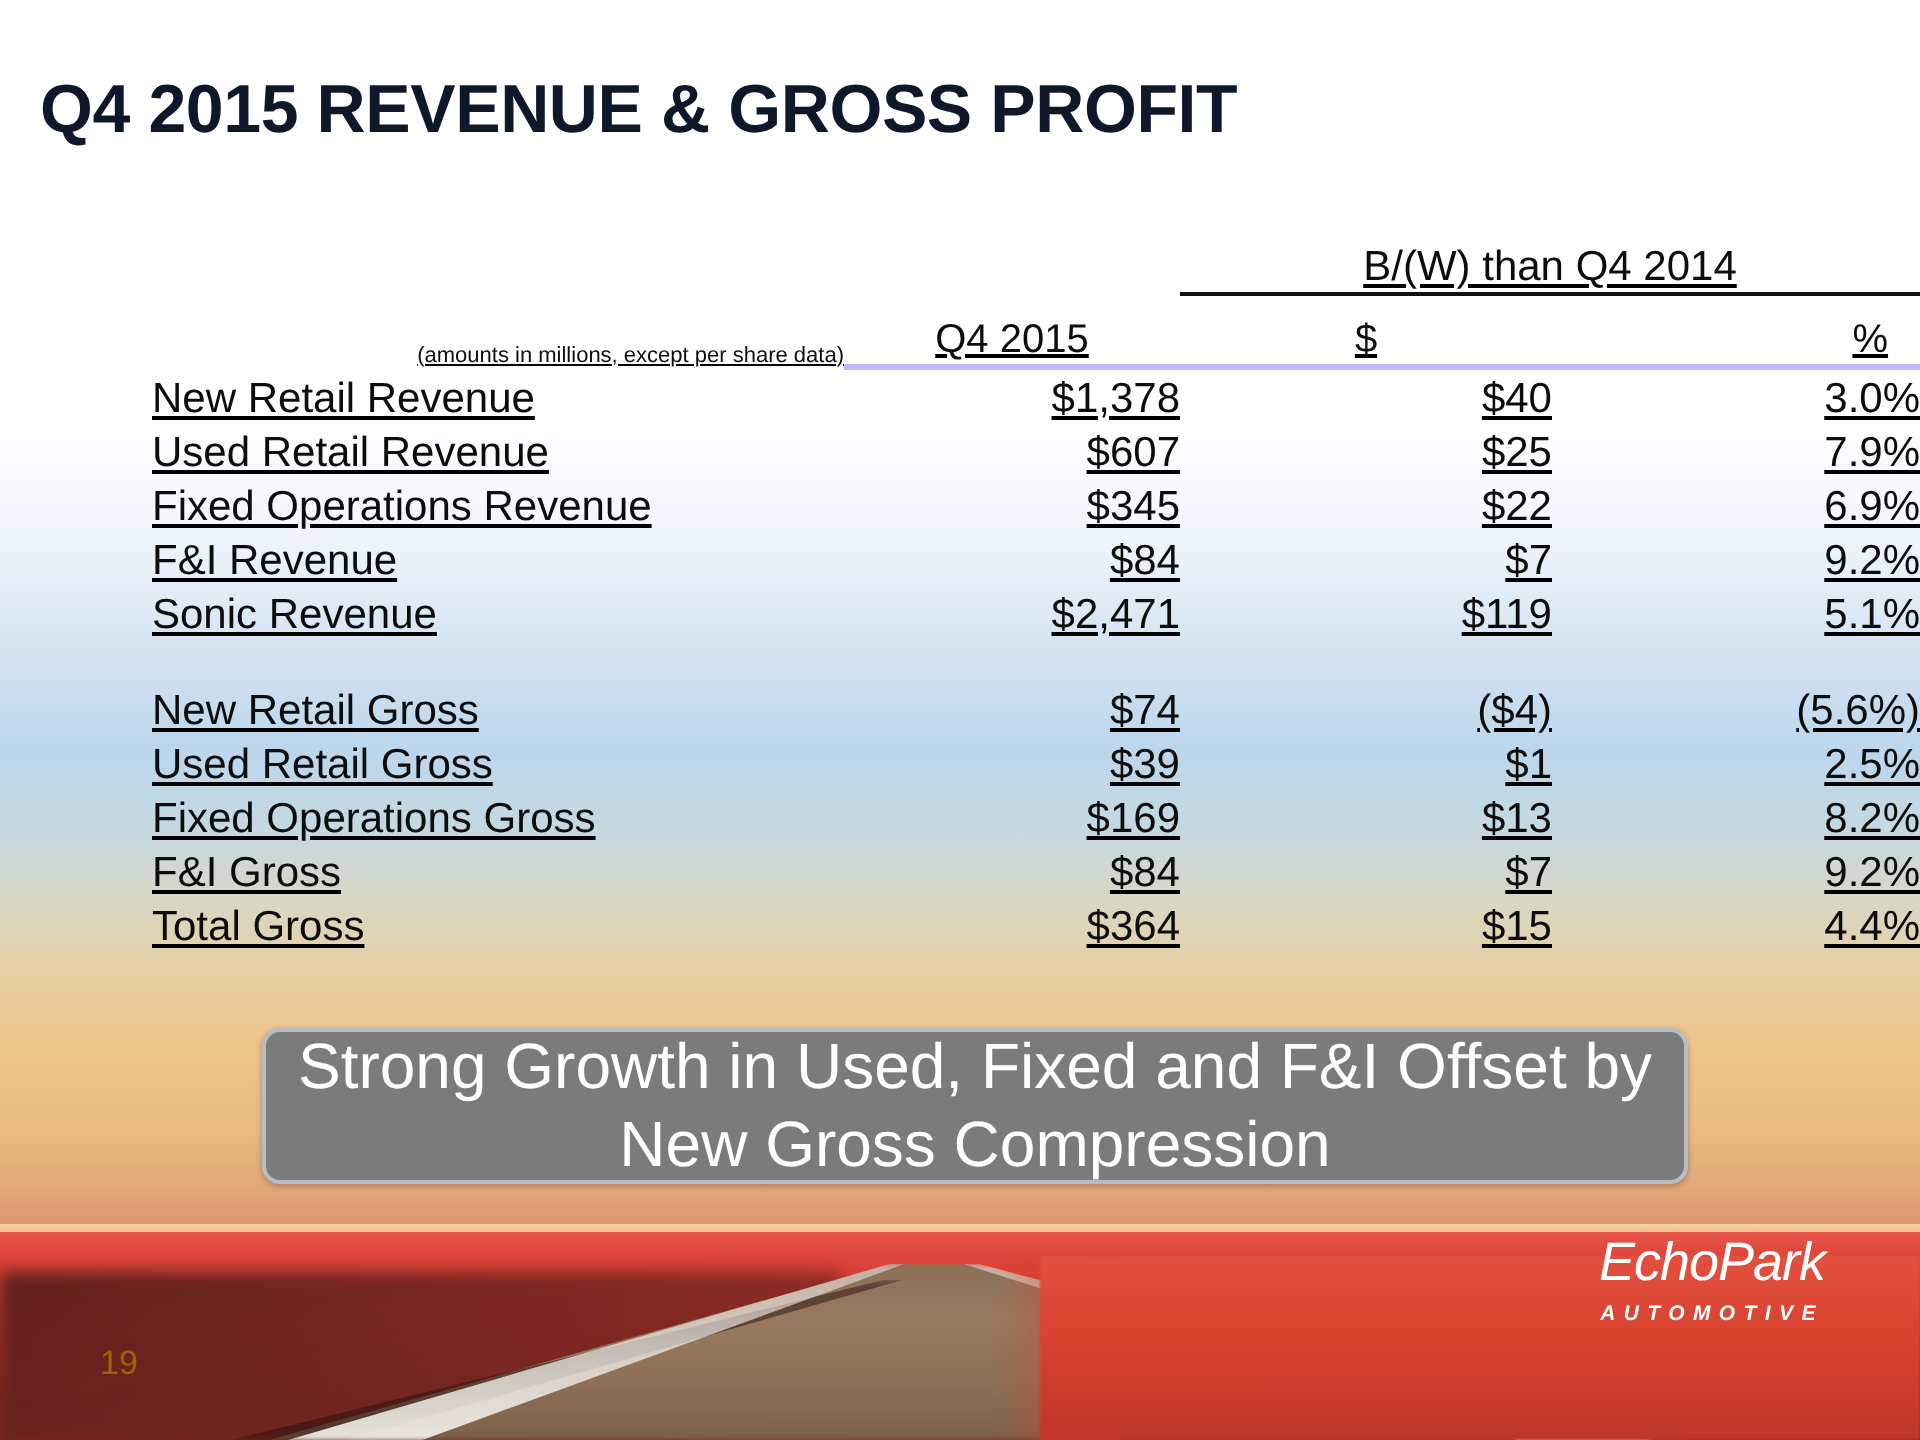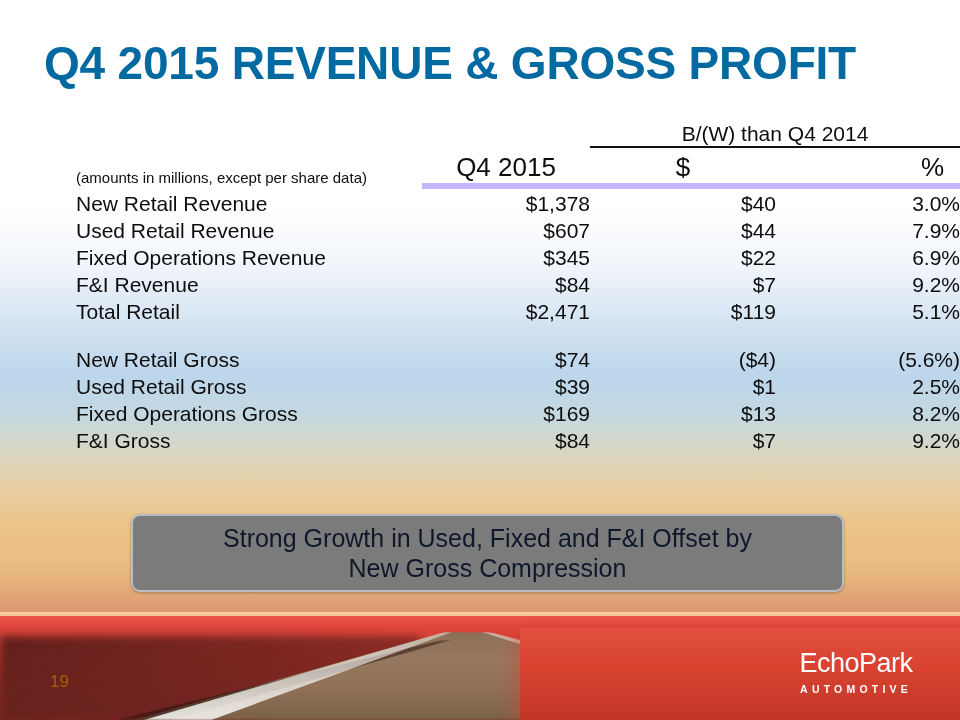--- a/index.html
+++ b/index.html
@@ -114,33 +114,34 @@
     position: absolute;
     left: 500px; top: 628px;
     width: 60px; height: 92px;
     background: linear-gradient(to right, rgba(216,66,47,0), rgba(216,66,47,0.95));
     filter: blur(3px);
   }
 
   
   .title {
     position: absolute;
-    left: 44px; top: 36px;
-    font-size: 46px;
+    left: 20px; top: 36px;
+    font-size: 34px;
     font-weight: bold;
-    color: #0369a1;
+    color: #0f172a;
     letter-spacing: -0.2px;
     white-space: nowrap;
   }
 
   
   .table-wrap {
     position: absolute;
     left: 0; top: 122px;
     width: 960px;
+    text-decoration: underline;
   }
   table.fin {
     border-collapse: collapse;
     width: 884px;
     margin-left: 76px;
     table-layout: fixed;
   }
   table.fin td, table.fin th {
     padding: 0;
     font-weight: normal;
@@ -155,30 +156,30 @@
   .hdr-group {
     text-align: center;
     font-size: 21px;
     padding-bottom: 2px;
     border-bottom: 2px solid #111;
   }
   .hdr-spacer-row td { height: 4px; }
 
   .hdr-sub {
     text-align: center;
-    font-size: 26px;
+    font-size: 20px;
     padding-bottom: 2px;
-    border-bottom: 6px solid #c4b5fd;
+    border-bottom: 3px solid #c4b5fd;
     height: 30px;
   }
   .hdr-sub.right { text-align: right; padding-right: 16px; }
   .hdr-sub.center-dollar { text-align: center; }
   .hdr-note {
-    font-size: 15px;
-    text-align: left;
+    font-size: 11px;
+    text-align: right;
     color: #111;
     padding-bottom: 3px;
   }
 
   .row-label {
     font-size: 21px;
     text-align: left;
     padding-left: 2px;
     height: 27px;
   }
@@ -202,45 +203,46 @@
     background: #7b7b7b;
     border: 2px solid #b9bcc4;
     border-radius: 9px;
     box-shadow: 0 1px 3px rgba(0,0,0,0.28);
     display: flex;
     align-items: center;
     justify-content: center;
     text-align: center;
   }
   .callout-text {
-    color: #0f172a;
-    font-size: 25px;
+    color: #ffffff;
+    font-size: 32px;
     line-height: 1.22;
     padding: 0 14px;
   }
 
   
   .page-num {
     position: absolute;
     left: 50px; top: 672px;
     color: #a16207;
     font-size: 17px;
   }
 
   
   .logo-sonic {
     position: absolute;
     left: 596px; top: 648px;
     width: 160px; height: 56px;
   }
   .logo-echopark {
     position: absolute;
-    left: 772px; top: 650px;
+    left: 772px; top: 618px;
     width: 168px; height: 52px;
     text-align: center;
+    font-style: italic;
   }
   .echo-word {
     color: #ffffff;
     font-size: 27px;
     letter-spacing: -0.5px;
     line-height: 1.0;
     white-space: nowrap;
   }
   .echo-sub {
     color: #ffffff;
@@ -296,37 +298,37 @@
 
         <tr>
           <td class="row-label">New Retail Revenue</td>
           <td class="cell-num cell-q4">$1,378</td>
           <td class="cell-num cell-dlr">$40</td>
           <td class="cell-num cell-pct">3.0%</td>
         </tr>
         <tr>
           <td class="row-label">Used Retail Revenue</td>
           <td class="cell-num cell-q4">$607</td>
-          <td class="cell-num cell-dlr">$44</td>
+          <td class="cell-num cell-dlr">$25</td>
           <td class="cell-num cell-pct">7.9%</td>
         </tr>
         <tr>
           <td class="row-label">Fixed Operations Revenue</td>
           <td class="cell-num cell-q4">$345</td>
           <td class="cell-num cell-dlr">$22</td>
           <td class="cell-num cell-pct">6.9%</td>
         </tr>
         <tr>
           <td class="row-label">F&amp;I Revenue</td>
           <td class="cell-num cell-q4">$84</td>
           <td class="cell-num cell-dlr">$7</td>
           <td class="cell-num cell-pct">9.2%</td>
         </tr>
         <tr>
-          <td class="row-label">Total Retail</td>
+          <td class="row-label">Sonic Revenue</td>
           <td class="cell-num cell-q4">$2,471</td>
           <td class="cell-num cell-dlr">$119</td>
           <td class="cell-num cell-pct">5.1%</td>
         </tr>
 
         <tr class="gap-row">
             <td colspan="4"></td>
           </tr>
 
         <tr>
@@ -345,20 +347,26 @@
           <td class="row-label">Fixed Operations Gross</td>
           <td class="cell-num cell-q4">$169</td>
           <td class="cell-num cell-dlr">$13</td>
           <td class="cell-num cell-pct">8.2%</td>
         </tr>
         <tr>
           <td class="row-label">F&amp;I Gross</td>
           <td class="cell-num cell-q4">$84</td>
           <td class="cell-num cell-dlr">$7</td>
           <td class="cell-num cell-pct">9.2%</td>
+        </tr>
+        <tr>
+          <td class="row-label">Total Gross</td>
+          <td class="cell-num cell-q4">$364</td>
+          <td class="cell-num cell-dlr">$15</td>
+          <td class="cell-num cell-pct">4.4%</td>
         </tr>
       </tbody>
     </table>
   </div>
 
   <div class="callout">
     <div class="callout-text">
       <span>Strong Growth in Used, Fixed and F&amp;I Offset by</span><br>
       <span>New Gross Compression</span>
     </div>

